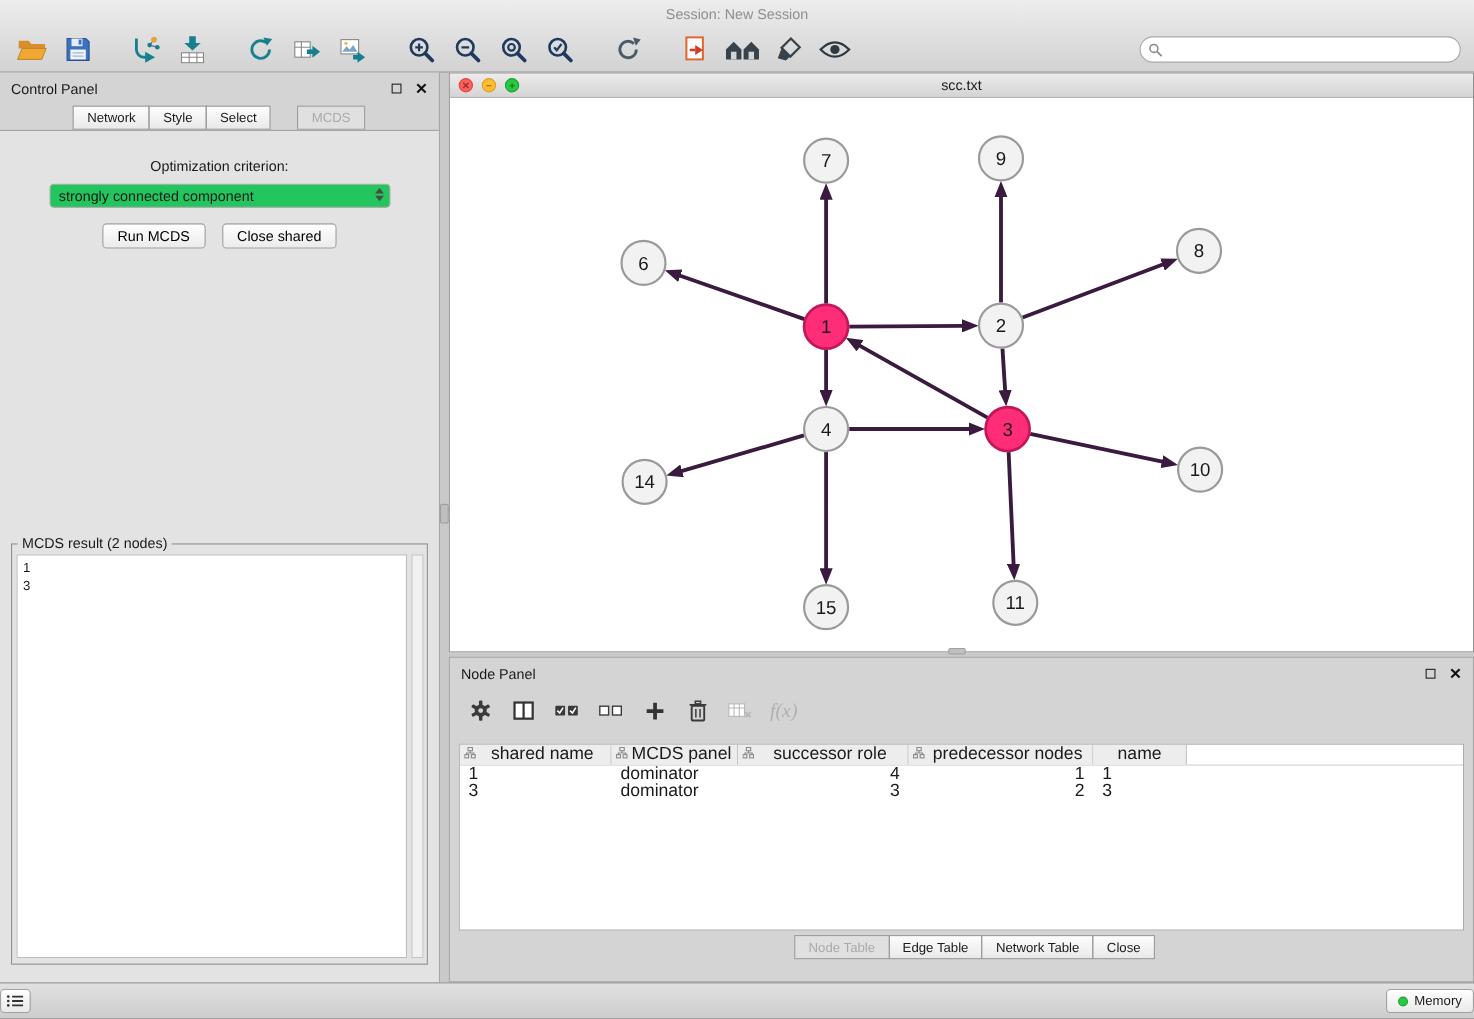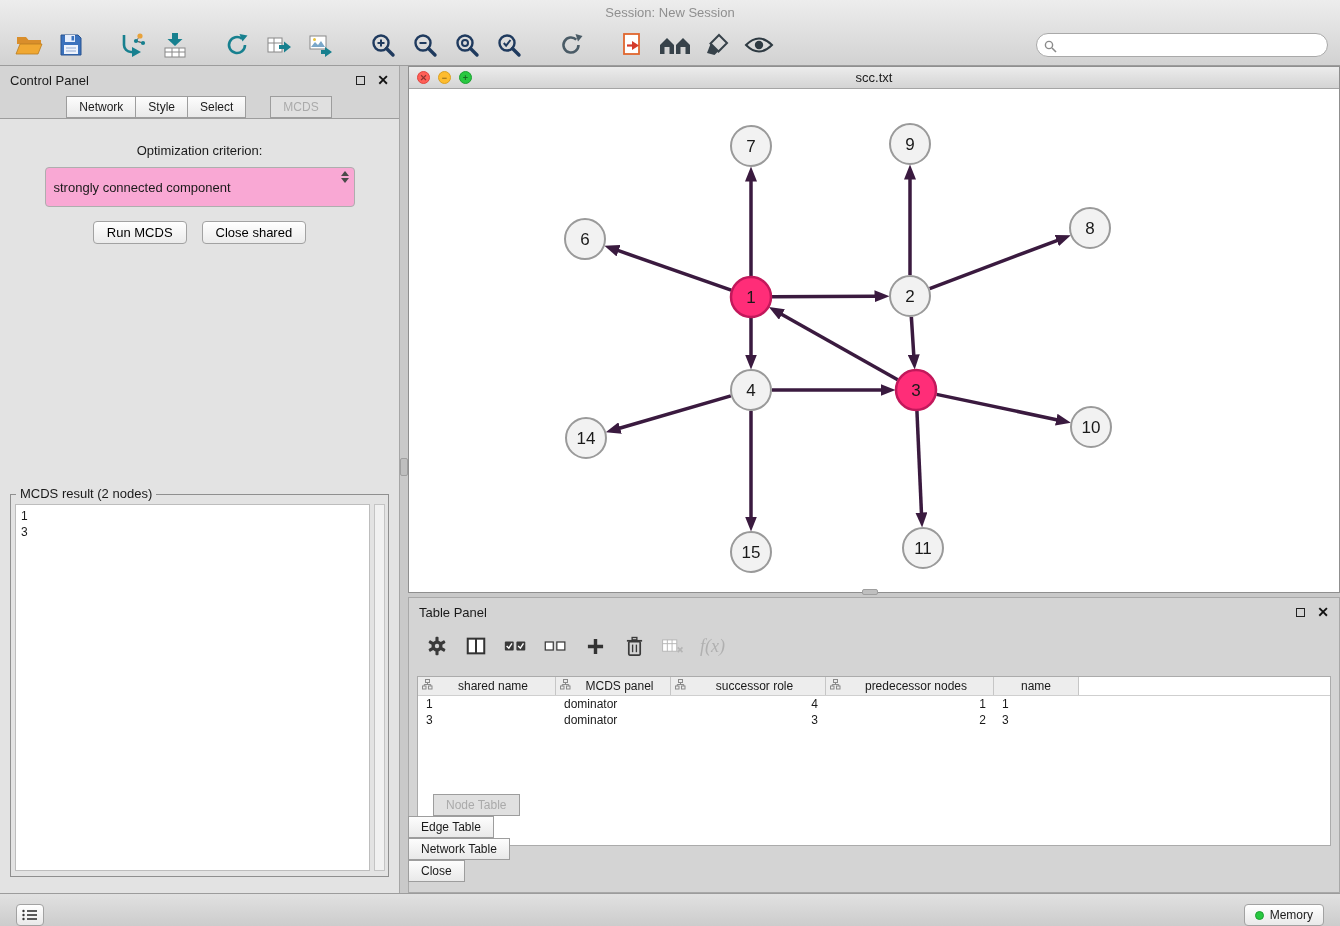--- a/index.html
+++ b/index.html
@@ -30,21 +30,21 @@
     border:1px solid #9d9d9d; margin-left:-1px; color:#1a1a1a; white-space:nowrap; }
   .tab.active { background:#e0e0e0; color:#aaaaaa;margin-left:24px; }
 
   
   .control-panel { position:absolute; left:0; top:66px; width:400px; height:827px;
     background:#d4d4d4; border-right:1px solid #a6a6a6; }
   .cp-tabs { display:flex; justify-content:center; align-items:flex-end; height:24px; }
   .cp-content { position:absolute; top:52px; left:0; right:0; bottom:0;
     background:#e3e3e3; border-top:1px solid #9d9d9d; }
   .opt-label { text-align:center; margin-top:24px; font-size:13px; }
-  .dropdown { width:310px; margin:9px auto 0; height:40px; background:#f9a8d4;
+  .dropdown { width:310px; margin:9px auto 0; height:22px; background:#22c55e;
     border:1px solid #aeaeae; border-radius:4px; display:flex; align-items:center;
     font-size:13px; padding-left:8px; position:relative; }
   .stepper { position:absolute; right:5px; top:3px; display:flex; flex-direction:column; align-items:center; }
   .tri-up { width:0; height:0; border-left:4px solid transparent; border-right:4px solid transparent; border-bottom:5px solid #4a4a4a; margin-bottom:2px; }
   .tri-down { width:0; height:0; border-left:4px solid transparent; border-right:4px solid transparent; border-top:5px solid #4a4a4a; }
   .btn-row { display:flex; justify-content:center; gap:15px; margin-top:14px; }
   .btn { font-size:13px; padding:3px 13px; background:linear-gradient(#ffffff,#ebebeb);
     border:1px solid #a2a2a2; border-radius:4px; }
   .groupbox { position:absolute; left:10px; right:10px; top:375px; bottom:16px; border:1px solid #8f8f8f; }
   .gb-title { position:absolute; top:-9px; left:5px; background:#e3e3e3; padding:0 4px; font-size:13px; }
@@ -68,35 +68,35 @@
   #graph-svg text { font-family:"Liberation Sans",sans-serif; }
 
   
   .table-panel { position:absolute; left:408px; top:597px; width:932px; height:296px;
     background:#d4d4d4; border:1px solid #a8a8a8; }
   .tp-toolbar { position:absolute; top:26px; left:0; right:0; height:44px;
     display:flex; align-items:center; padding-left:16px; gap:15px; }
   .tp-icon { display:flex; align-items:center; justify-content:center; min-width:24px; height:28px; }
   .fx { font-family:"Liberation Serif",serif; font-style:italic; font-size:18px; color:#b0b0b0; }
   .table-area { position:absolute; left:8px; right:8px; top:78px; height:170px;
-    background:#fff; border:1px solid #ababab; font-size:12px; overflow:hidden; }
+    background:#fff; border:1px solid #ababab; font-size:16px; overflow:hidden; }
   .thead { display:flex; height:19px; border-bottom:1px solid #cfcfcf; }
   .th { background:#ededed; border-right:1px solid #c6c6c6; display:flex; align-items:center;
     padding:0 4px; }
   .th .lbl { flex:1; text-align:center; }
   .th-icon { margin-right:2px; flex:none; }
   .c0{width:138px}.c1{width:115px}.c2{width:155px}.c3{width:168px}.c4{width:85px}
   .trow { display:flex; height:16px; align-items:center; }
   .tcell { padding:0 8px; overflow:hidden; white-space:nowrap; }
-  .tp-tabs { position:absolute; bottom:10px; left:0; right:0; display:flex; justify-content:center; align-items:flex-start;flex-direction:column; }
+  .tp-tabs { position:absolute; bottom:20px; left:0; right:0; display:flex; justify-content:center; align-items:center; }
 
   
   .status-bar { position:absolute; left:0; right:0; bottom:0; height:33px;
     background:linear-gradient(#e1e1e1,#cccccc); border-top:1px solid #9c9c9c;
-    display:flex; align-items:flex-end; padding:0 16px; }
+    display:flex; align-items:center; padding:0 0; }
   .list-btn { width:28px; height:22px; border:1px solid #a2a2a2; border-radius:4px;
     background:linear-gradient(#ffffff,#e9e9e9); display:flex; align-items:center; justify-content:center; }
   .memory-btn { margin-left:auto; height:22px; border:1px solid #a2a2a2; border-radius:4px;
     background:linear-gradient(#ffffff,#e9e9e9); display:flex; align-items:center; gap:6px;
     padding:0 10px; font-size:12px; }
   .mem-dot { width:9px; height:9px; border-radius:50%; background:#28c840; border:1px solid #1d9f32; }
 
   .vgrip { position:absolute; left:400px; top:458px; width:8px; height:18px;
     background:#bfbfbf; border:1px solid #9f9f9f; border-radius:2px; }
   .hgrip { position:absolute; left:862px; top:589px; width:16px; height:6px;
@@ -369,21 +369,21 @@
           <g>
             <circle cx="514" cy="459" r="20" fill="#f2f2f2" stroke="#9a9a9a" stroke-width="2"></circle>
             <text x="514" y="465" text-anchor="middle" font-size="17" fill="#1a1a1a">11</text>
           </g>
         </svg>
     </div>
   </div>
 
   <div class="table-panel">
     <div class="panel-header">
-      <span class="ph-title">Table Panel</span>
+      <span class="ph-title">Node Panel</span>
       <span class="float-icon"></span>
       <span class="close-icon">✕</span>
     </div>
 
     <div class="tp-toolbar">
       <span class="tp-icon">
         <svg width="22" height="22" viewBox="0 0 24 24">
           <g fill="#3a3a3a">
             <rect x="10.3" y="2" width="3.4" height="20" rx="1"></rect>
             <rect x="10.3" y="2" width="3.4" height="20" rx="1" transform="rotate(60 12 12)"></rect>

